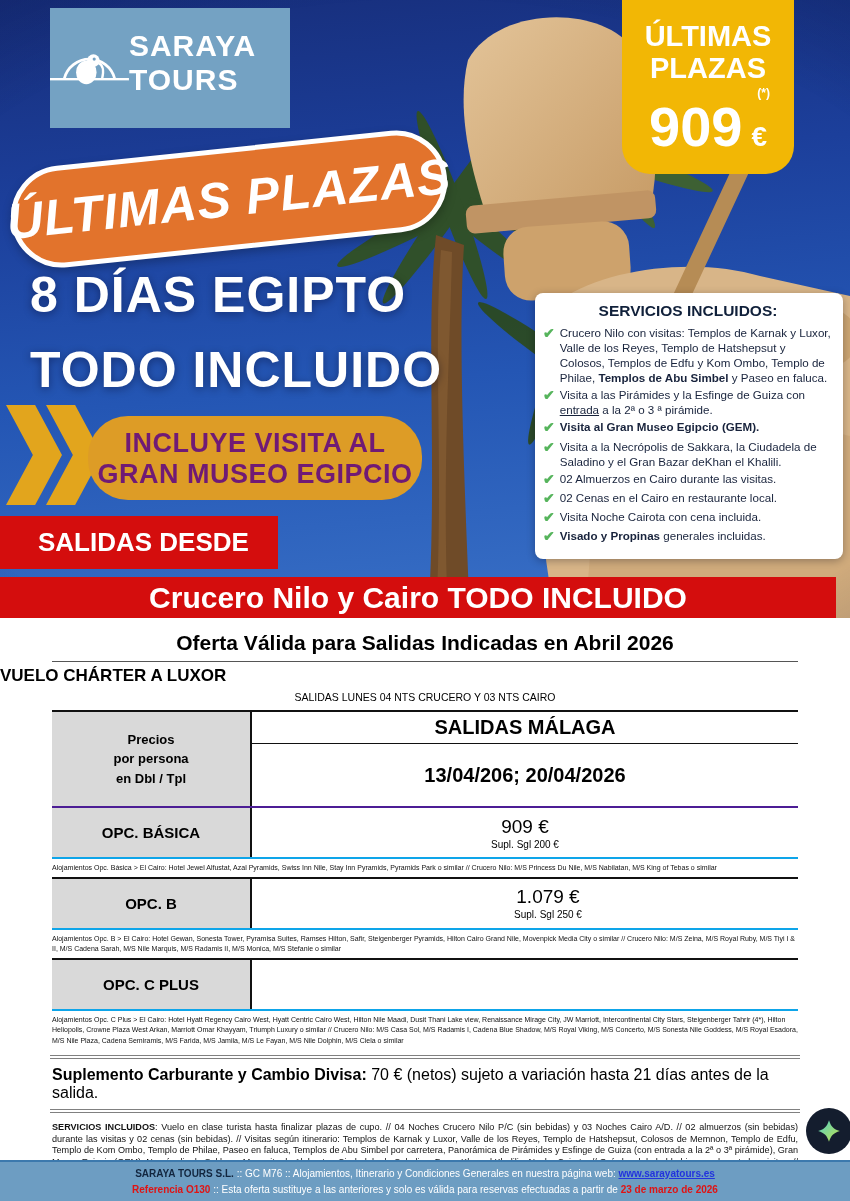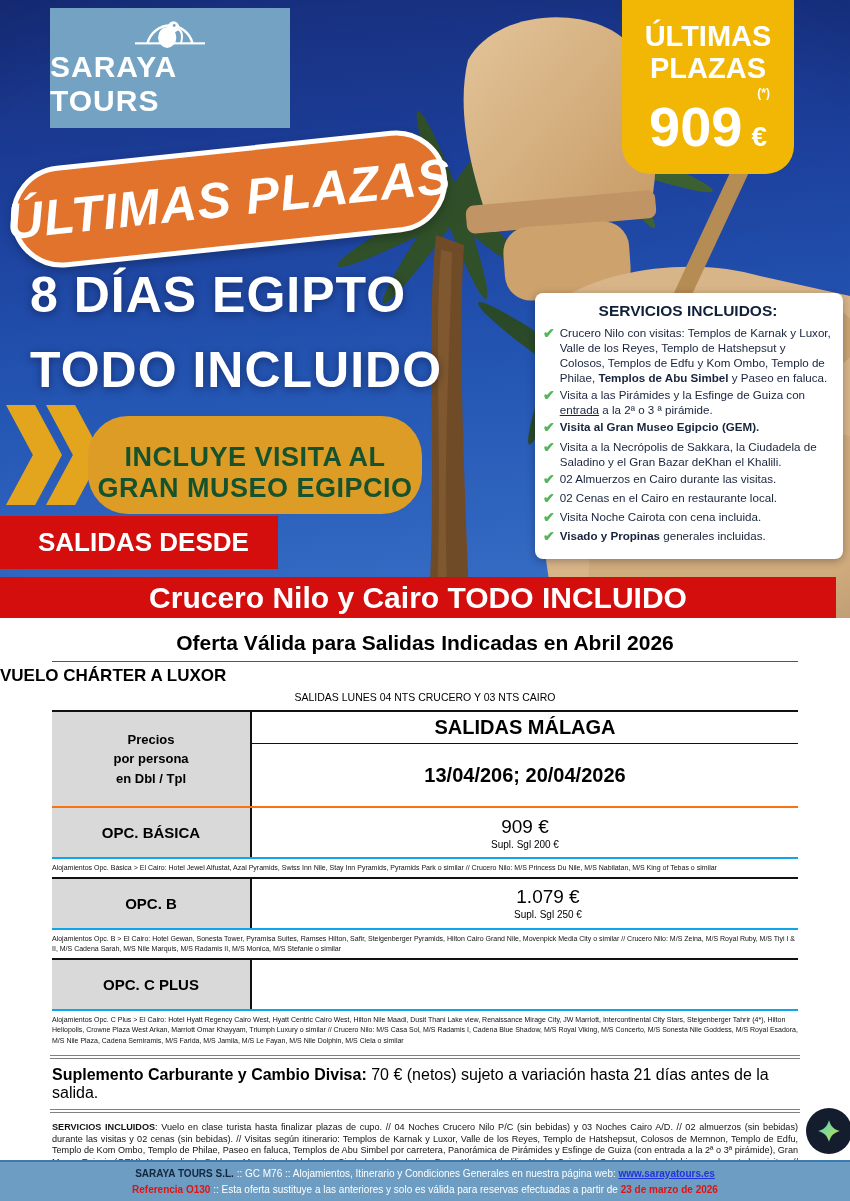--- a/index.html
+++ b/index.html
@@ -7,21 +7,21 @@
        font-family:"Liberation Sans",sans-serif;background:#fff;}
 
   
   .hero{position:absolute;left:0;top:0;width:850px;height:618px;overflow:hidden;
         background:linear-gradient(175deg,#172e7b 0%,#1c3f9b 30%,#2456b4 60%,#3a72c8 100%);}
   .hero svg.photo{position:absolute;left:0;top:0;z-index:0;}
   .vignette{position:absolute;inset:0;z-index:1;pointer-events:none;
         background:radial-gradient(ellipse 120% 100% at 50% 55%,rgba(0,0,0,0) 55%,rgba(5,15,60,.55) 100%);}
 
   .logo-box{position:absolute;left:50px;top:8px;width:240px;height:110px;z-index:3;
-        background:#74a2c3;display:flex;flex-direction:column;align-items:center;justify-content:flex-end;padding-bottom:10px;}
+        background:#74a2c3;display:flex;flex-direction:row;align-items:center;justify-content:flex-end;padding-bottom:10px;}
   .logo-box .logo-name{color:#fff;font-weight:700;font-size:30px;letter-spacing:1px;}
 
   .price-badge{position:absolute;left:622px;top:0;width:172px;height:174px;z-index:3;
         background:#f2b705;border-radius:0 0 28px 28px;color:#fff;text-align:center;padding-top:20px;box-sizing:border-box;}
   .price-badge .bl{font-size:29px;font-weight:800;line-height:1.12;}
   .price-badge .ast{font-size:12px;font-weight:700;text-align:right;padding-right:24px;margin-top:1px;}
   .price-badge .prc{display:flex;align-items:baseline;justify-content:center;margin-top:-6px;}
   .price-badge .prc .num{font-size:56px;font-weight:800;}
   .price-badge .prc .cur{font-size:28px;font-weight:700;margin-left:9px;}
 
@@ -33,22 +33,22 @@
 
   .headline{position:absolute;left:30px;top:258px;z-index:3;color:#fff;font-weight:800;
         font-size:50px;line-height:1.5;letter-spacing:1px;text-shadow:0 2px 8px rgba(0,0,30,.4);}
 
   .chevrons{position:absolute;left:6px;top:405px;z-index:3;display:flex;}
   .chev{width:56px;height:100px;background:#e2a51d;
         clip-path:polygon(0 0,52% 0,100% 50%,52% 100%,0 100%,48% 50%);}
   .chev+.chev{margin-left:-16px;}
 
   .include-pill{position:absolute;left:88px;top:416px;width:334px;z-index:3;
-        background:#dd9c26;border-radius:40px;padding:26px 0 9px;text-align:center;
-        color:#14532d;font-weight:800;font-size:27px;line-height:1.16;letter-spacing:.5px;}
+        background:#dd9c26;border-radius:40px;padding:12px 0 9px;text-align:center;
+        color:#701a75;font-weight:800;font-size:27px;line-height:1.16;letter-spacing:.5px;}
 
   .services-card{position:absolute;left:535px;top:293px;width:308px;z-index:4;box-sizing:border-box;
         background:#fff;border-radius:8px;padding:9px 10px 12px 8px;box-shadow:0 2px 8px rgba(0,0,20,.3);}
   .services-card h3{margin:0 0 5px;text-align:center;font-size:15.5px;font-weight:800;color:#10203a;}
   .services-card ul{margin:0;padding:0;list-style:none;}
   .services-card li{display:flex;font-size:11.6px;line-height:1.3;color:#18233c;margin-bottom:2px;}
   .services-card .chk{color:#56b45c;font-size:14px;font-weight:700;margin:-1px 5px 0 0;flex:0 0 auto;}
 
   .salidas-banner{position:absolute;left:0;top:516px;width:278px;height:53px;z-index:4;
         background:#d40d0d;color:#fff;font-weight:800;font-size:26px;line-height:53px;padding-left:38px;box-sizing:border-box;}
@@ -57,21 +57,21 @@
         background:#d40d0d;color:#fff;font-weight:800;font-size:30px;line-height:41px;text-align:center;}
 
   
   .content{position:absolute;left:0;top:618px;width:850px;height:542px;background:#fff;overflow:hidden;z-index:2;}
   .offer-title{margin:13px 0 0;text-align:center;font-size:21px;font-weight:800;color:#000;}
   .rule{width:746px;margin:6px auto 0;border-top:1.6px solid #555;}
   .charter{margin:4px 0 0;text-align:left;font-size:17px;font-weight:800;color:#000;}
   .charter-sub{margin:5px 0 0;text-align:center;font-size:10.5px;font-weight:400;color:#000;}
 
   .ptable{width:746px;margin:7px auto 0;color:#000;}
-  .ph{display:flex;border-top:2px solid #111;border-bottom:2px solid #f97316;height:94px;}
+  .ph{display:flex;border-top:2px solid #111;border-bottom:2px solid #4c1d95;height:94px;}
   .ph-left{width:198px;background:#d9d9d9;border-right:2px solid #111;display:flex;flex-direction:column;
         justify-content:center;align-items:center;font-weight:700;font-size:13px;line-height:1.5;}
   .ph-right{flex:1;display:flex;flex-direction:column;}
   .ph-col{height:31px;line-height:31px;text-align:center;font-weight:700;font-size:20px;border-bottom:1.6px solid #111;}
   .ph-date{flex:1;display:flex;align-items:center;justify-content:center;font-weight:700;font-size:20px;}
   .prow{display:flex;border-bottom:2px solid #0ea5e9;height:49px;}
   .prow.bt{border-top:2px solid #111;gap:46px;}
   .prow-left{width:198px;background:#d9d9d9;border-right:2px solid #111;display:flex;align-items:center;
         justify-content:center;font-weight:700;font-size:15px;}
   .prow-right{flex:1;display:flex;flex-direction:column;align-items:center;justify-content:center;}

